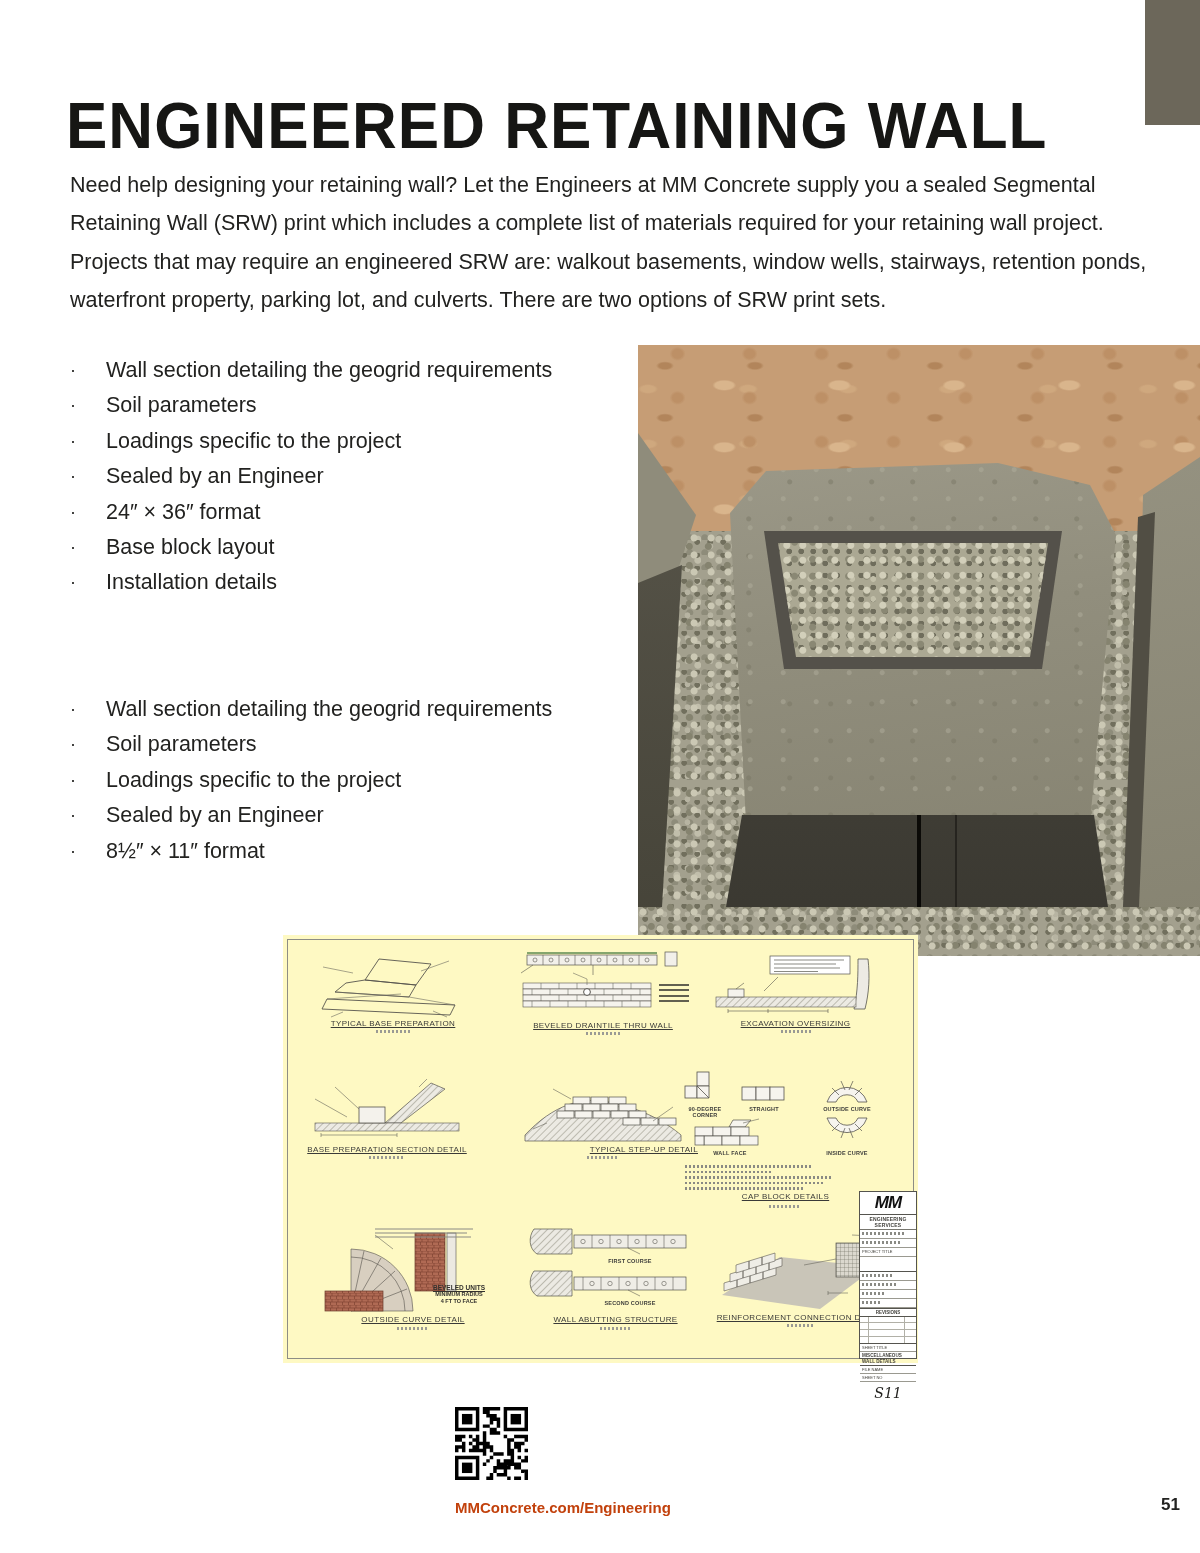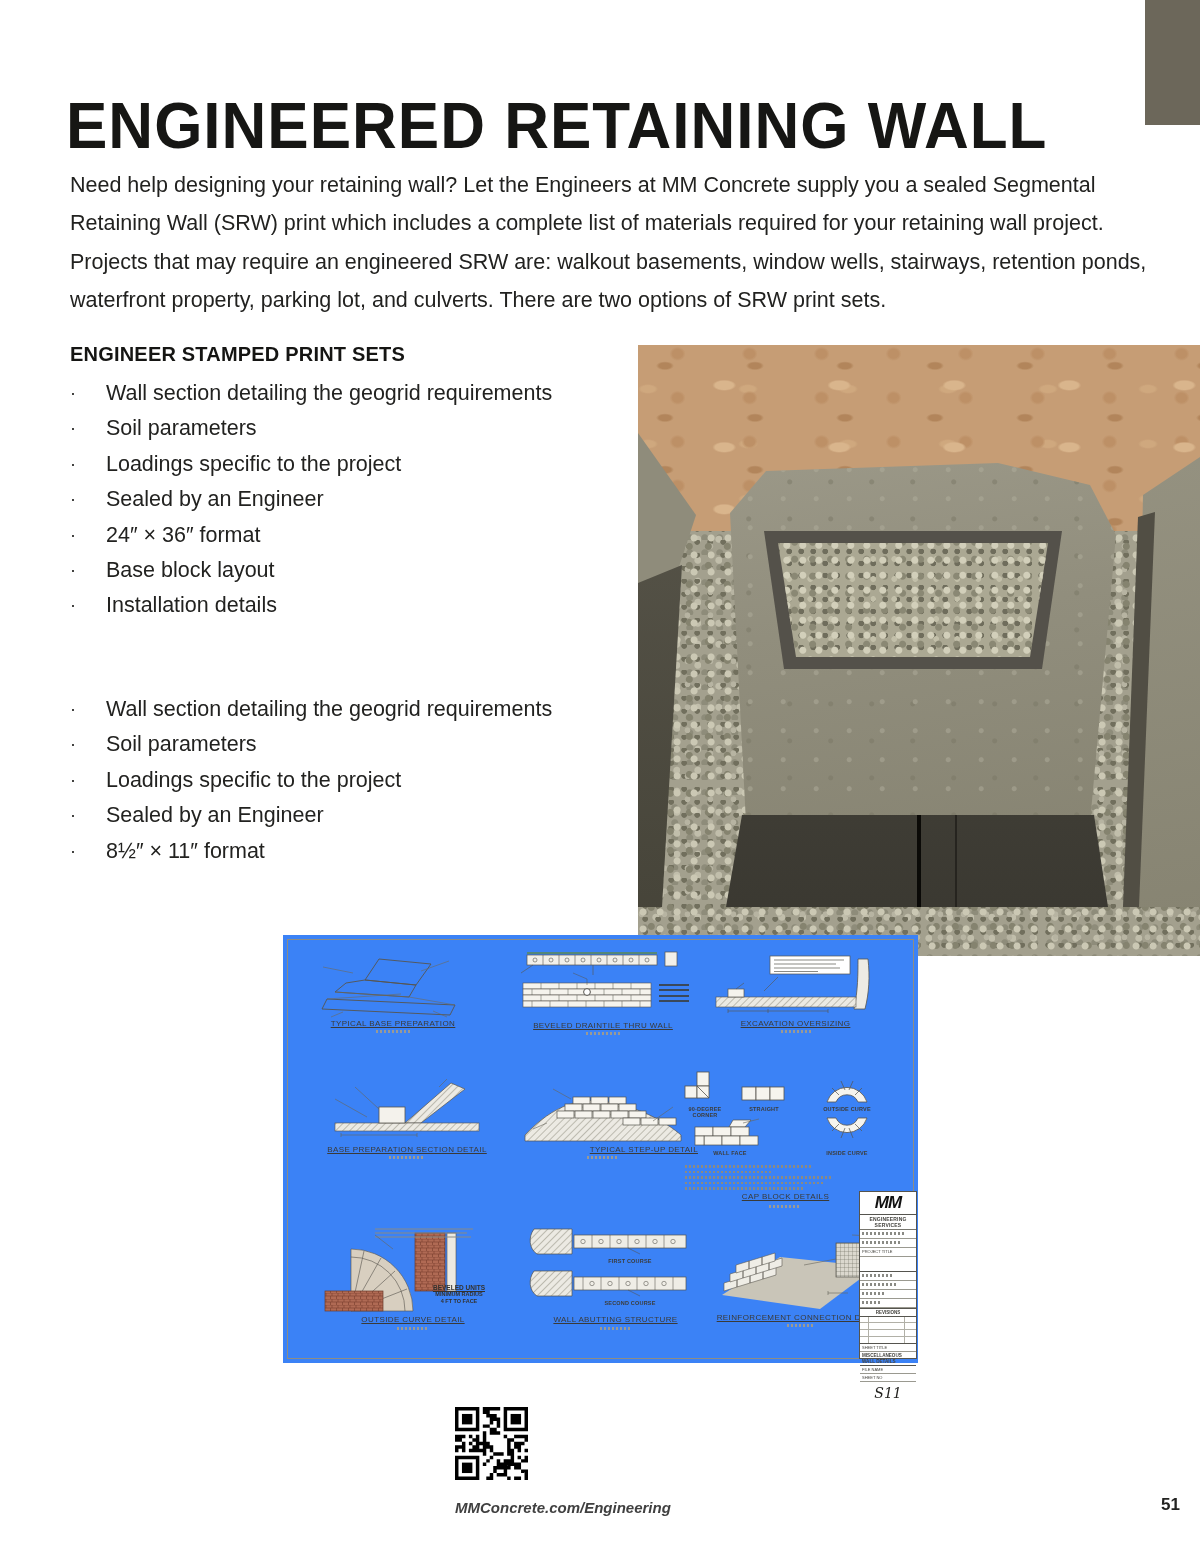--- a/index.html
+++ b/index.html
@@ -61,21 +61,21 @@
            radial-gradient(circle at 60% 20%, #6f6d5c 0 2.5px, transparent 3.2px);
          background-size:16px 15px,18px 17px,21px 20px,12px 12px;}
   .blk-left-top{clip-path:polygon(0 88px,58px 170px,40px 225px,0 240px);background:#90prompt8d7c;background:#8f8c7b;}
   .blk-left-dark{clip-path:polygon(0 238px,44px 220px,24px 562px,0 562px);
          background:linear-gradient(#5b584d,#454338);}
   .blk-right-gray{clip-path:polygon(505px 150px,562px 112px,562px 562px,497px 562px);
          background:linear-gradient(170deg,#9a9786,#868371);}
   .blk-right-dark{clip-path:polygon(500px 172px,517px 167px,501px 562px,485px 562px);background:#514e44;}
 
   
-  .sheet{position:absolute;left:283px;top:935px;width:635px;height:428px;background:#3b82f6;}
+  .sheet{position:absolute;left:283px;top:935px;width:635px;height:428px;background:#fef9c3;}
   .sheet .frame{position:absolute;inset:4px;border:1px solid #8d8d85;}
   .cell{position:absolute;text-align:center;}
   .cell svg{display:block;margin:0 auto;}
   .cap{font-size:8px;letter-spacing:.4px;color:#3a3a38;text-decoration:underline;white-space:nowrap;}
   .mx{height:3px;background:repeating-linear-gradient(90deg,#9a9a94 0 2px,transparent 2px 4px);margin:2px auto 0;}
   .mxl{background:repeating-linear-gradient(90deg,#8a8a84 0 2px,transparent 2px 4px);height:2.5px;margin:3px 0 0;}
   .sub{font-size:5.5px;font-weight:700;color:#3c3c3a;letter-spacing:.2px;}
   .note7{position:absolute;left:94px;top:57px;width:84px;text-align:center;font-size:5.5px;font-weight:700;color:#33312e;line-height:7px;}
   .note7 .u{text-decoration:underline;font-size:6.5px;}
 
@@ -91,21 +91,21 @@
            background:repeating-linear-gradient(0deg,transparent 0 6px,#b1b0a7 6px 7px),
                       linear-gradient(90deg,transparent 0 8px,#b1b0a7 8px 9px,transparent 9px 44px,#b1b0a7 44px 45px,transparent 45px);}
   .tb-st{padding:1px 2px;border-bottom:1px solid #9a9990;}
   .tb-stt{font-size:4.6px;font-weight:700;padding:1px 2px;border-bottom:1px solid #55544e;line-height:5.5px;}
   .tb-sn{display:flex;align-items:center;justify-content:center;height:22px;
          font-family:"DejaVu Serif",serif;font-style:italic;font-size:14px;color:#22211e;}
 
   
   .qr{position:absolute;left:455px;top:1407px;width:73px;height:73px;}
   .qr-text{position:absolute;left:538px;top:1430px;width:232px;text-align:center;font-size:17px;line-height:26px;color:#232321;}
-  .footer-url{position:absolute;left:455px;top:1499px;font-size:15px;font-weight:700;font-style:italic;color:#404040;}
+  .footer-url{position:absolute;left:455px;top:1499px;font-size:15px;font-weight:700;color:#c2410c;}
   .page-num{position:absolute;left:1120px;top:1495px;width:60px;text-align:right;font-size:17px;font-weight:800;color:#232321;}
 </style>
 </head>
 <body>
 
 <div class="page">
 
   <svg width="0" height="0" style="position:absolute">
     <defs>
       <pattern id="hat" width="5" height="5" patternUnits="userSpaceOnUse" patternTransform="rotate(45)">
@@ -123,21 +123,20 @@
     </defs>
   </svg>
 
   <div class="corner-swatch"></div>
 
   <h1 class="doc-title">ENGINEERED RETAINING WALL</h1>
 
   <p class="intro">Need help designing your retaining wall? Let the Engineers at MM Concrete supply you a sealed Segmental Retaining Wall (SRW) print which includes a complete list of materials required for your retaining wall project. Projects that may require an engineered SRW are: walkout basements, window wells, stairways, retention ponds, waterfront property, parking lot, and culverts. There are two options of SRW print sets.</p>
 
   <div class="section s1">
-    <h2>ENGINEER STAMPED PRINT SETS</h2>
     <ul>
       <li>
           <span class="dot">·</span>
           <span>Wall section detailing the geogrid requirements</span>
         </li>
       <li>
           <span class="dot">·</span>
           <span>Soil parameters</span>
         </li>
       <li>
@@ -278,21 +277,21 @@
         <rect x="20" y="36" width="16" height="8" fill="#f5f3ed" stroke="#57554e" stroke-width="0.7"></rect>
         <g fill="none" stroke="#57554e" stroke-width="0.6">
           <path d="M36,30 L28,36 M70,24 L56,38"></path>
           <path d="M20,58 L120,58 M20,56 V60 M60,56 V60 M120,56 V60"></path>
         </g>
       </svg>
       <div class="cap">EXCAVATION OVERSIZING</div>
       <div class="mx" style="width:30px;"></div>
     </div>
 
-    <div class="cell" style="left:44px;top:140px;width:160px;">
+    <div class="cell" style="left:24px;top:140px;width:160px;">
       <svg width="160" height="70" viewBox="0 0 160 70">
         <path d="M78,48 L124,8 L138,14 L94,48 Z" fill="url(#hat)" stroke="#57554e" stroke-width="0.7"></path>
         <rect x="8" y="48" width="144" height="8" fill="url(#hat)" stroke="#57554e" stroke-width="0.6"></rect>
         <rect x="52" y="32" width="26" height="16" fill="#f4f2ec" stroke="#57554e" stroke-width="0.8"></rect>
         <g fill="none" stroke="#66645a" stroke-width="0.6">
           <path d="M28,12 L52,34 M8,24 L40,42 M120,4 L112,12"></path>
           <path d="M14,60 L90,60 M14,58 V62 M90,58 V62"></path>
         </g>
       </svg>
       <div class="cap">BASE PREPARATION SECTION DETAIL</div>

